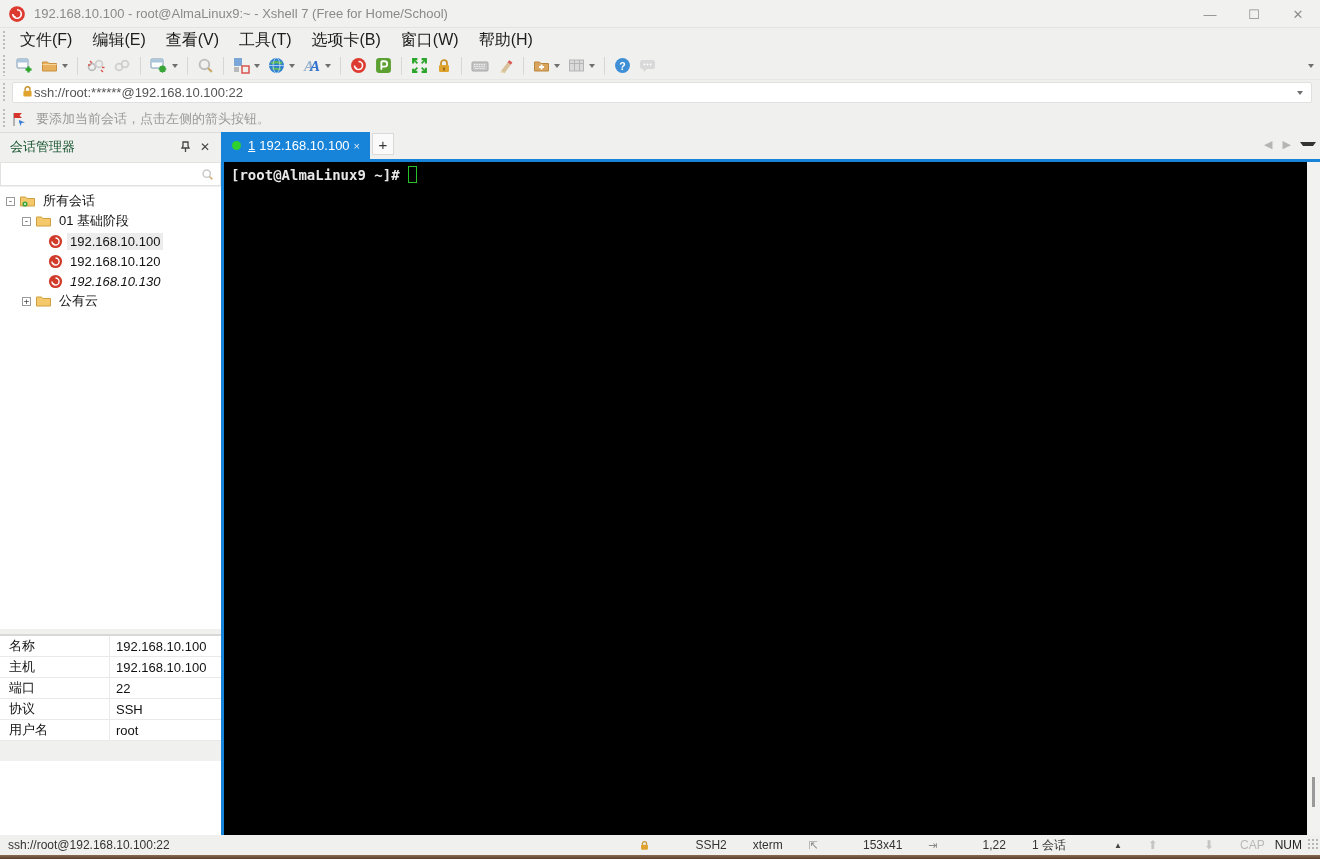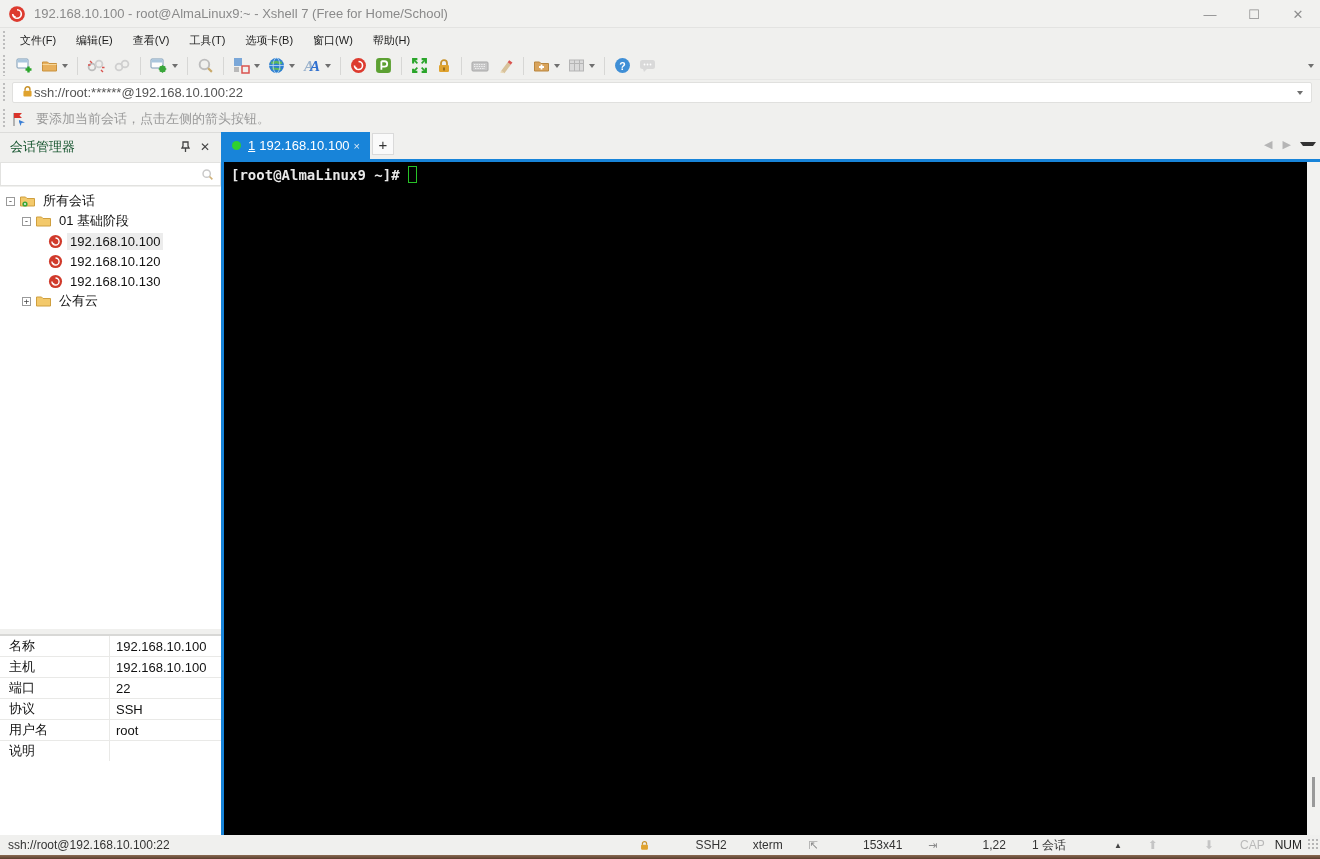--- a/index.html
+++ b/index.html
@@ -15,21 +15,21 @@
     display:flex; align-items:center; border-bottom:1px solid #e3e3e1; }
   #titlebar .app-icon { margin-left:8px; width:18px; height:18px; }
   #titlebar .title { margin-left:8px; color:#8a8a8a; font-size:13px; }
   .win-controls { position:absolute; right:0; top:0; height:28px; display:flex; }
   .win-btn { width:44px; height:28px; display:flex; align-items:center; justify-content:center;
     color:#8d8d8d; font-size:13px; }
 
   
   #menubar { position:absolute; left:0; top:28px; width:1320px; height:24px; background:#f0f0ee;
     display:flex; align-items:center; padding-left:10px; }
-  .menu-item { padding:3px 10px; color:#1d1d1d; font-size:11px; }
+  .menu-item { padding:3px 10px; color:#1d1d1d; font-size:16px; }
 
   
   #toolbar { position:absolute; left:0; top:52px; width:1320px; height:28px; background:#f0f0ee;
     display:flex; align-items:center; padding-left:12px; border-bottom:1px solid #e7e7e5; }
   .tbtn { display:flex; align-items:center; padding:2px 3px; margin:0 1px; border-radius:2px; }
   .tbtn svg { display:block; }
   .caret { width:0; height:0; border-left:3.5px solid transparent; border-right:3.5px solid transparent;
     border-top:4px solid #6f6f6f; margin-left:4px; }
   .tsep { width:1px; height:18px; background:#d7d7d5; margin:0 5px; }
   .tb-overflow { position:absolute; right:6px; top:12px; }
@@ -418,21 +418,21 @@
       </div>
       <div class="tree-row" style="padding-left:48px;">
         <span class="ticon">
             <svg width="15" height="15" viewBox="0 0 16 16">
               <circle cx="8" cy="8" r="7" fill="#d03a2b"></circle>
               <path d="M8 4.2a3.8 3.8 0 1 1-3.8 3.8A2.6 2.6 0 0 0 6.8 10.6" fill="none" stroke="#fff" stroke-width="1.5"></path>
             </svg>
           </span>
         <span class="tlabel">192.168.10.120</span>
       </div>
-      <div class="tree-row" style="padding-left:48px;">
+      <div class="tree-row" style="padding-left:48px;font-style:italic;">
         <span class="ticon">
             <svg width="15" height="15" viewBox="0 0 16 16">
               <circle cx="8" cy="8" r="7" fill="#d03a2b"></circle>
               <path d="M8 4.2a3.8 3.8 0 1 1-3.8 3.8A2.6 2.6 0 0 0 6.8 10.6" fill="none" stroke="#fff" stroke-width="1.5"></path>
             </svg>
           </span>
         <span class="tlabel">192.168.10.130</span>
       </div>
       <div class="tree-row" style="padding-left:22px;">
         <span class="expander">+</span>
@@ -458,24 +458,20 @@
         <span class="pl">端口</span>
         <span class="pv">22</span>
       </div>
       <div class="prow">
         <span class="pl">协议</span>
         <span class="pv">SSH</span>
       </div>
       <div class="prow">
         <span class="pl">用户名</span>
         <span class="pv">root</span>
-      </div>
-      <div class="prow">
-        <span class="pl">说明</span>
-        <span class="pv"></span>
       </div>
     </div>
     <div id="sb-fill"></div>
   </div>
 
   <div id="pane-vline"></div>
 
   <div id="tabbar">
     <div class="tab-active">
       <span class="tab-dot"></span>

